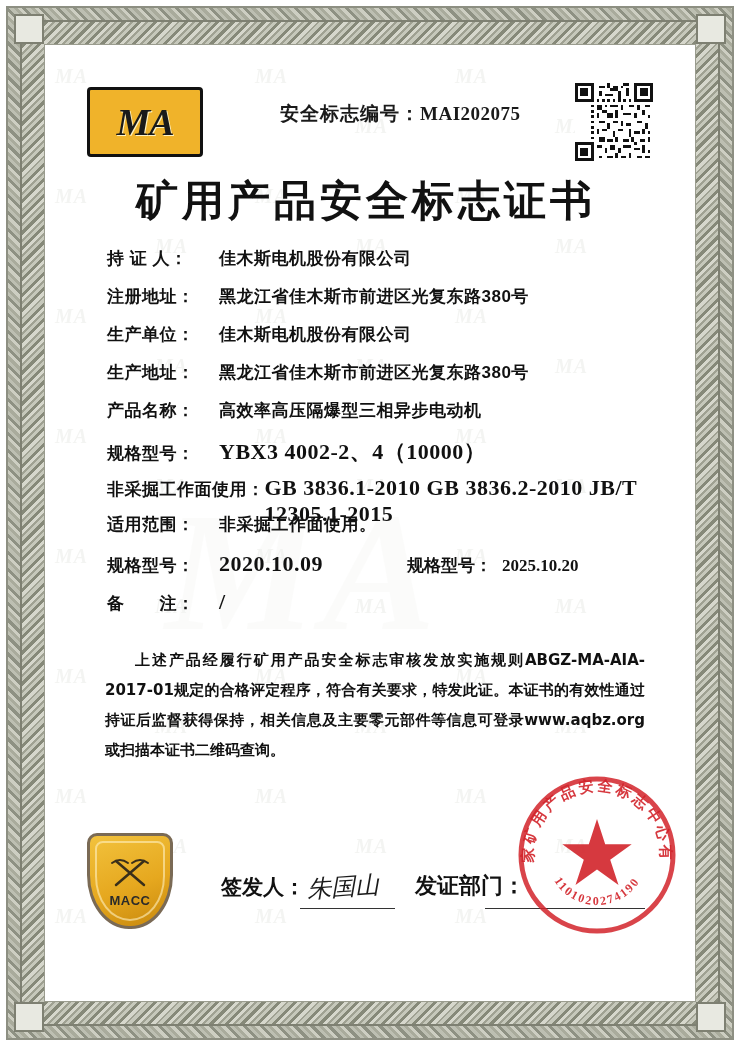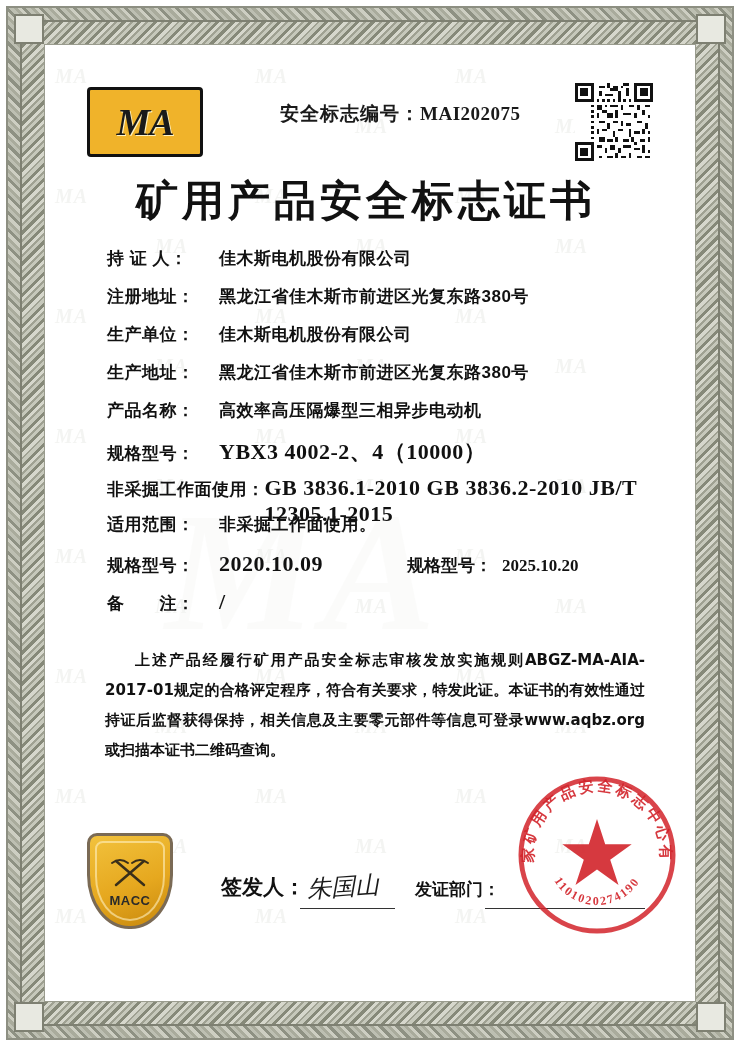--- a/index.html
+++ b/index.html
@@ -290,21 +290,21 @@
     font-family: "Liberation Serif", serif;
     font-style: italic;
     font-size: 24px;
     color: #1a1a1a;
     transform: rotate(-4deg);
   }
   .dept-label {
     position: absolute;
     left: 370px;
     bottom: 52px;
-    font-size: 17px;
+    font-size: 22px;
     font-weight: bold;
     color: #111111;
   }
   .seal {
     position: absolute;
     left: 462px;
     bottom: 8px;
     width: 180px;
     height: 180px;
   }

